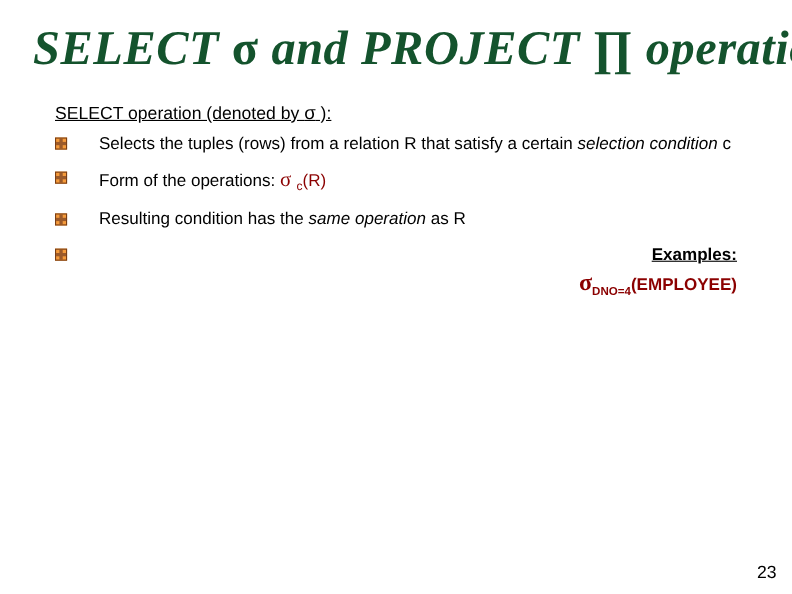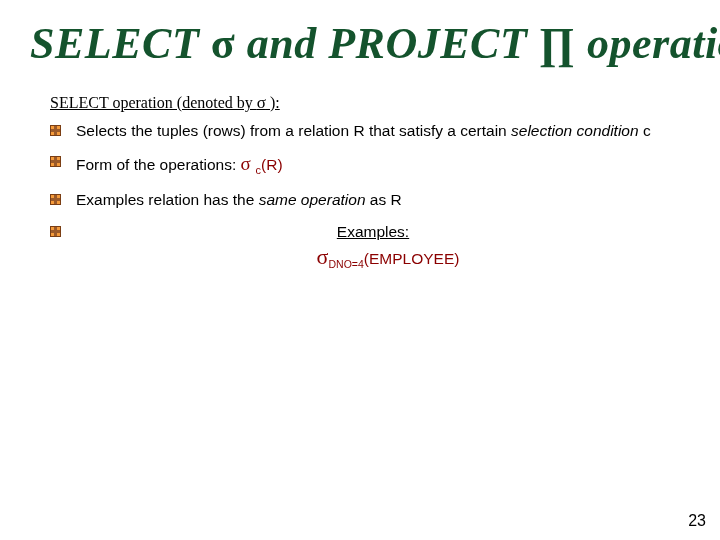--- a/index.html
+++ b/index.html
@@ -30,36 +30,36 @@
     white-space: nowrap;
   }
   .title .sigma {
     font-style: normal;
   }
   .title .pi {
     font-style: normal;
     font-weight: bold;
   }
   .subhead {
-    font-family: Liberation Serif, serif;
+    font-family: Liberation Sans, sans-serif;
     font-size: 16px;
     text-decoration: underline;
     margin: 0 0 8px 20px;
   }
   .subhead .sigma2 {
     font-size: 17px;
   }
   ul.bullets {
     list-style: none;
     padding: 0;
     margin: 0 20px 0 20px;
   }
   ul.bullets > li {
     position: relative;
-    padding-left: 26px;
+    padding-left: 40px;
     font-size: 15.5px;
     line-height: 1.25;
     margin-bottom: 12px;
     text-align: justify;
   }
   ul.bullets > li::before {
     content: "";
     position: absolute;
     left: 0;
     top: 4px;
@@ -131,25 +131,25 @@
     <li>
       <span>Selects the tuples (rows) from a relation R that satisfy a certain </span><span class="em-italic">selection condition</span><span>  c</span>
     </li>
 
     <li>
       <span>Form of the operations: </span><span class="maroon sigma-inline">σ </span><span class="maroon sub">c</span><span class="maroon">(R)</span>
     </li>
 
 
     <li>
-      <span>Examples relation has the </span><span class="em-italic">same operation</span><span>  as R</span>
+      <span>Resulting condition has the </span><span class="em-italic">same operation</span><span>  as R</span>
     </li>
 
 
-    <li style="text-align:center;">
+    <li style="text-align:right;font-weight:bold;">
       <span style="text-decoration:underline;">Examples:</span>
       <div class="examples-block">
         <div class="example-line">
           <span class="sig">σ</span><span class="cond">DNO=4</span><span class="arg">(EMPLOYEE)</span>
         </div>
       </div>
     </li>
 
   </ul>
 

